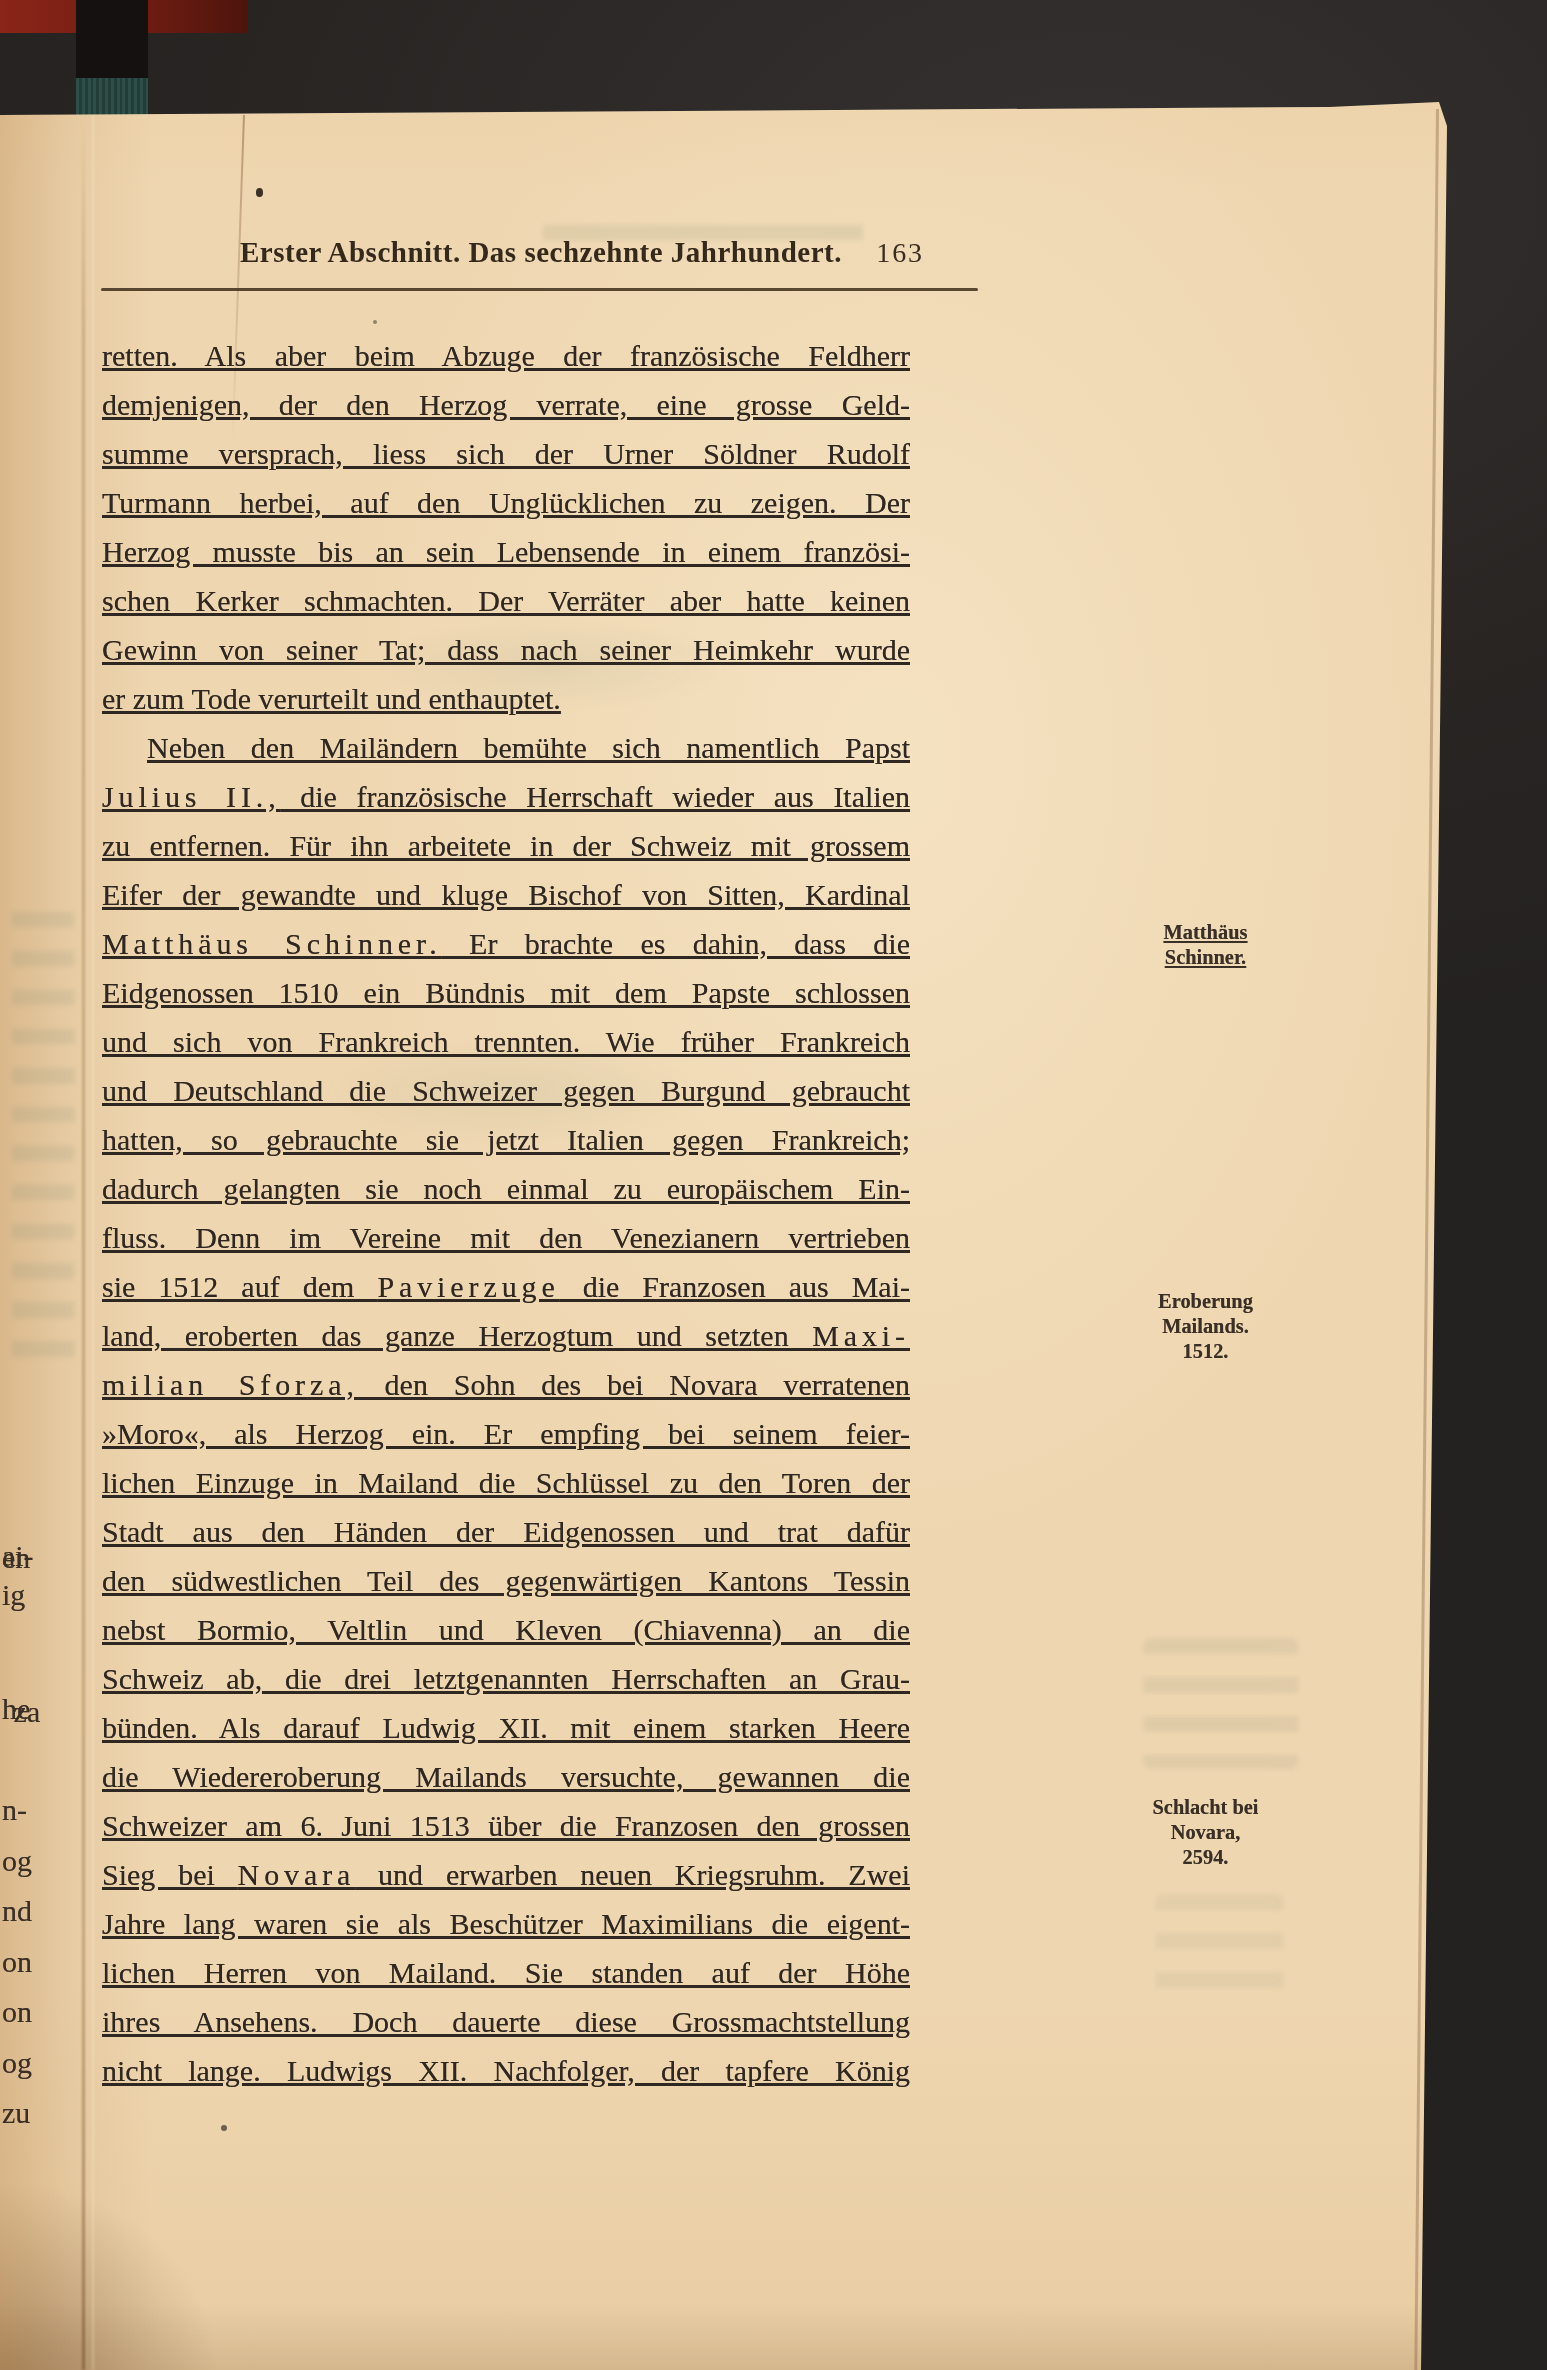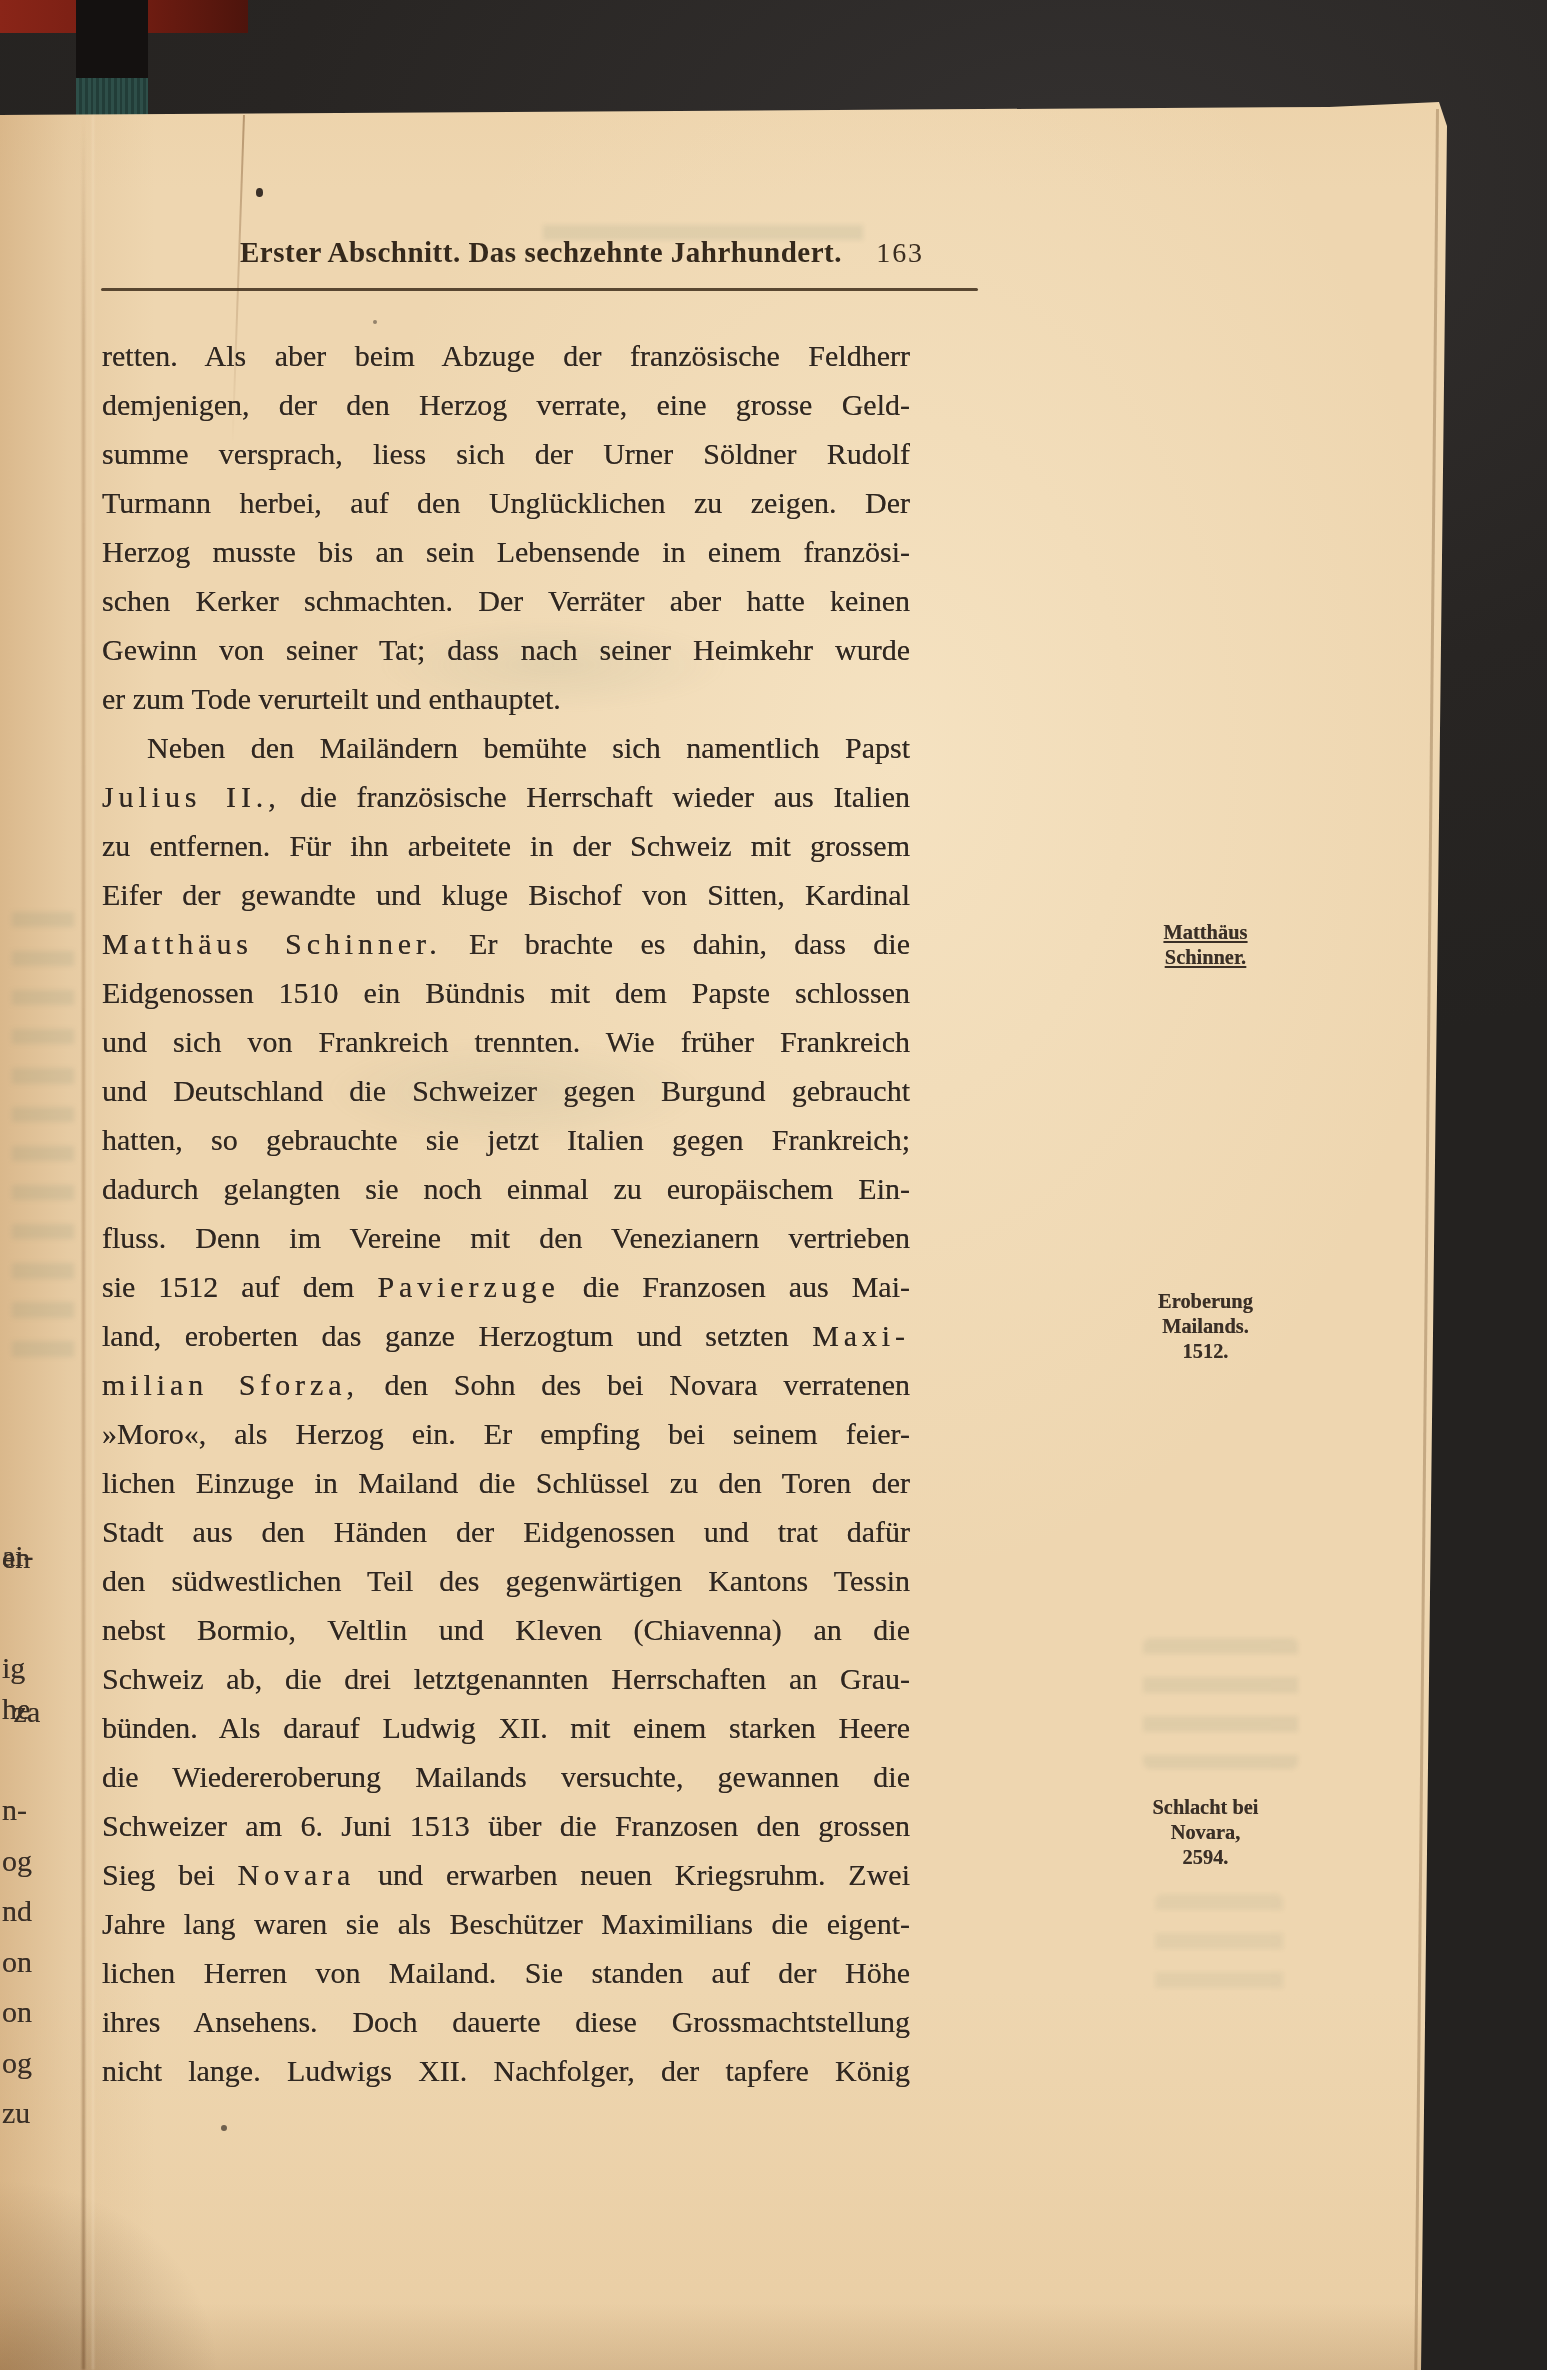--- a/index.html
+++ b/index.html
@@ -45,21 +45,21 @@
   .header{position:absolute;left:102px;top:236px;width:878px;height:43px;}
   .htitle{position:absolute;left:50%;transform:translateX(-50%);white-space:nowrap;
           font-size:29px;font-weight:700;letter-spacing:0.5px;color:#35291c;}
   .hnum{position:absolute;right:56px;top:1px;font-size:28px;color:#3a2d20;letter-spacing:1.9px;}
   .hrule{position:absolute;left:101px;top:288px;width:877px;height:2.9px;background:#43321f;
          border-radius:1.9px;opacity:.88;}
 
   
   .body-text{position:absolute;left:102px;top:331px;width:808px;color:#2f2721;
              font-size:30px;text-shadow:0 0 0.5px rgba(47,39,33,.65);}
-  .line{height:49px;line-height:49px;text-align:justify;text-align-last:justify;white-space:normal;}
+  .line{height:49px;line-height:49px;text-align:justify;text-align-last:justify;white-space:normal;text-decoration:underline;}
   .line.flush{text-align:left;text-align-last:left;}
   .line.indent{text-indent:45px;}
   .line .sp{letter-spacing:4.9px;}
 
   
   .mnote{position:absolute;left:1106px;width:199px;text-align:center;
          font-size:20.4px;font-weight:700;line-height:25px;color:#3a2f26;
          text-shadow:0 0 0.5px rgba(58,47,38,.6);}
 
   
@@ -152,21 +152,21 @@
         </div>
         <div class="mnote" style="top: 1795px;">
           <div>Schlacht bei</div>
           <div>Novara,</div>
           <div>2594.</div>
         </div>
       </div>
     <div id="edge-fragments">
         <div class="frag" style="top: 1536px;">en</div>
         <div class="frag" style="top: 1534px;">ai-</div>
-        <div class="frag" style="top: 1646px;">ig</div>
+        <div class="frag" style="top: 1573px;">ig</div>
         <div class="frag" style="top: 1687px;">he</div>
         <div class="frag" style="top: 1690px; text-align: center;">za</div>
         <div class="frag" style="top: 1788px;">n-</div>
         <div class="frag" style="top: 1839px;">og</div>
         <div class="frag" style="top: 1889px;">nd</div>
         <div class="frag" style="top: 1940px;">on</div>
         <div class="frag" style="top: 1990px;">on</div>
         <div class="frag" style="top: 2041px;">og</div>
         <div class="frag" style="top: 2091px;">zu</div>
       </div>

